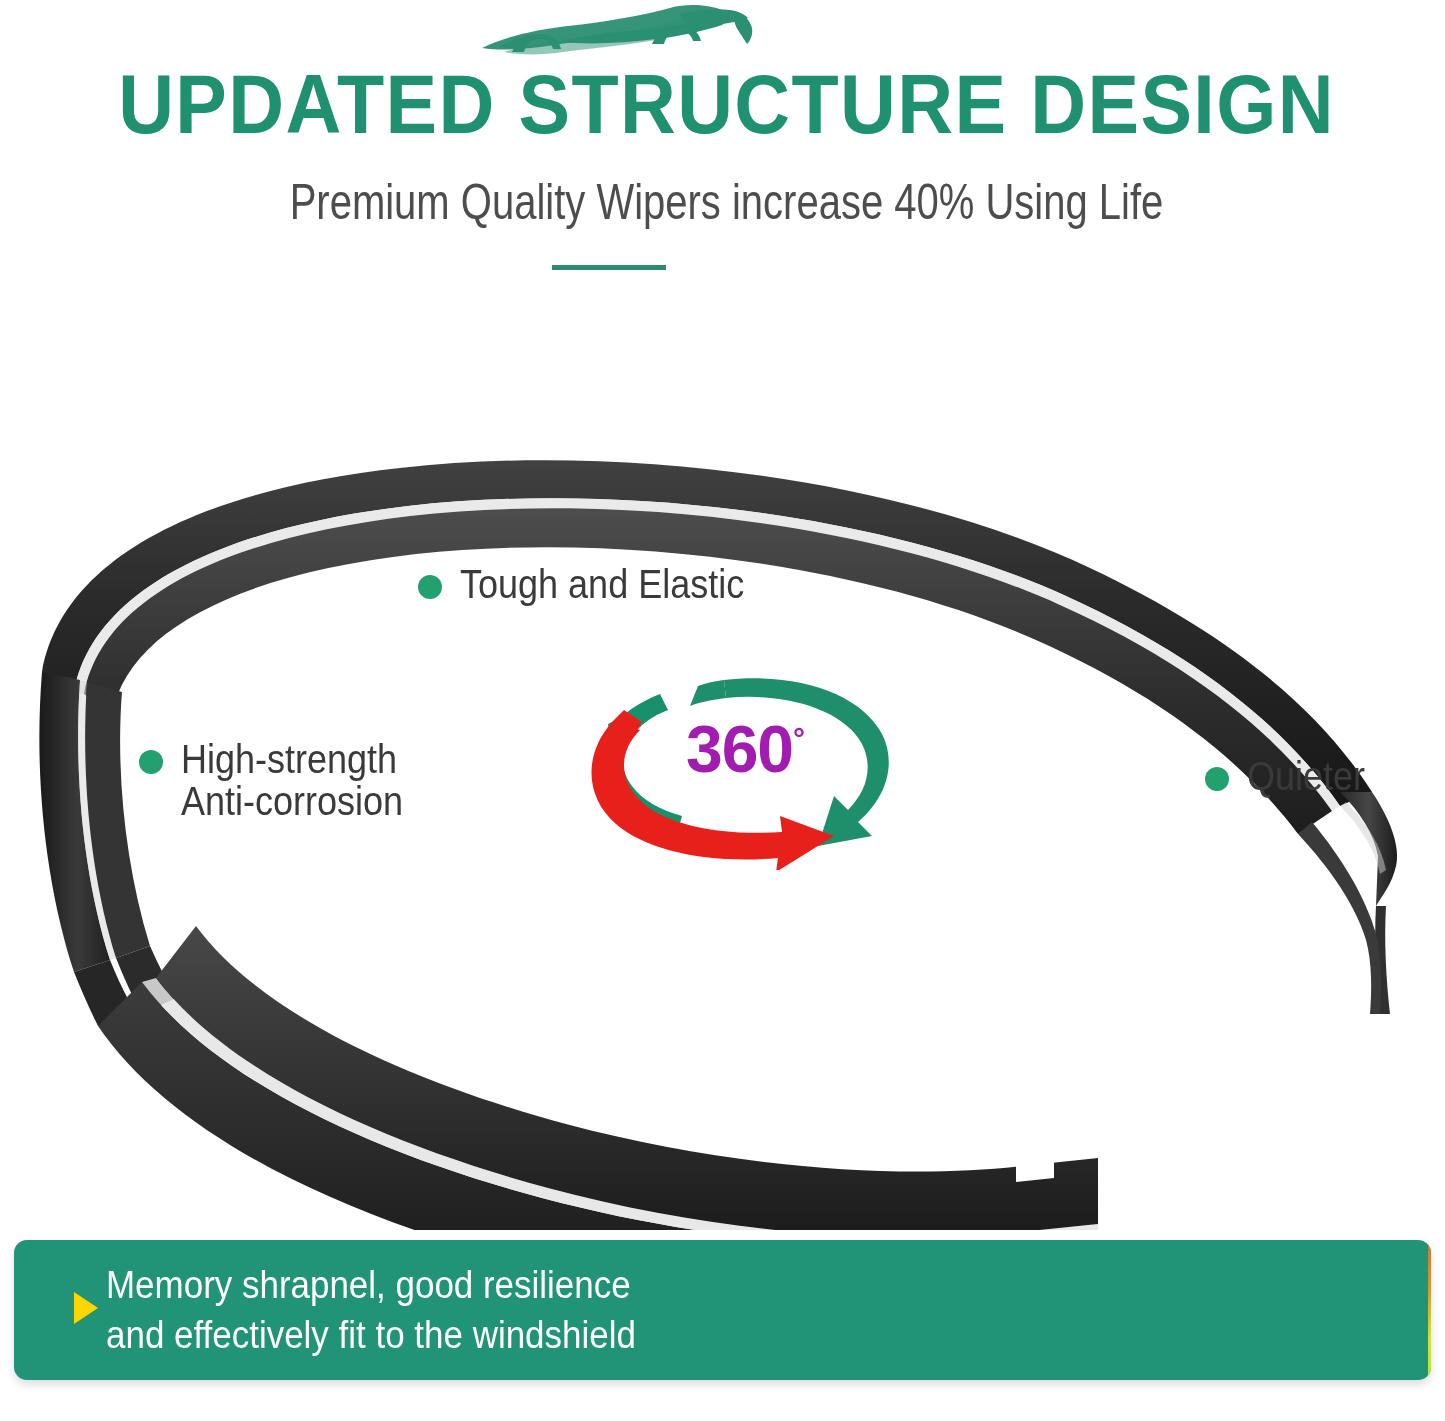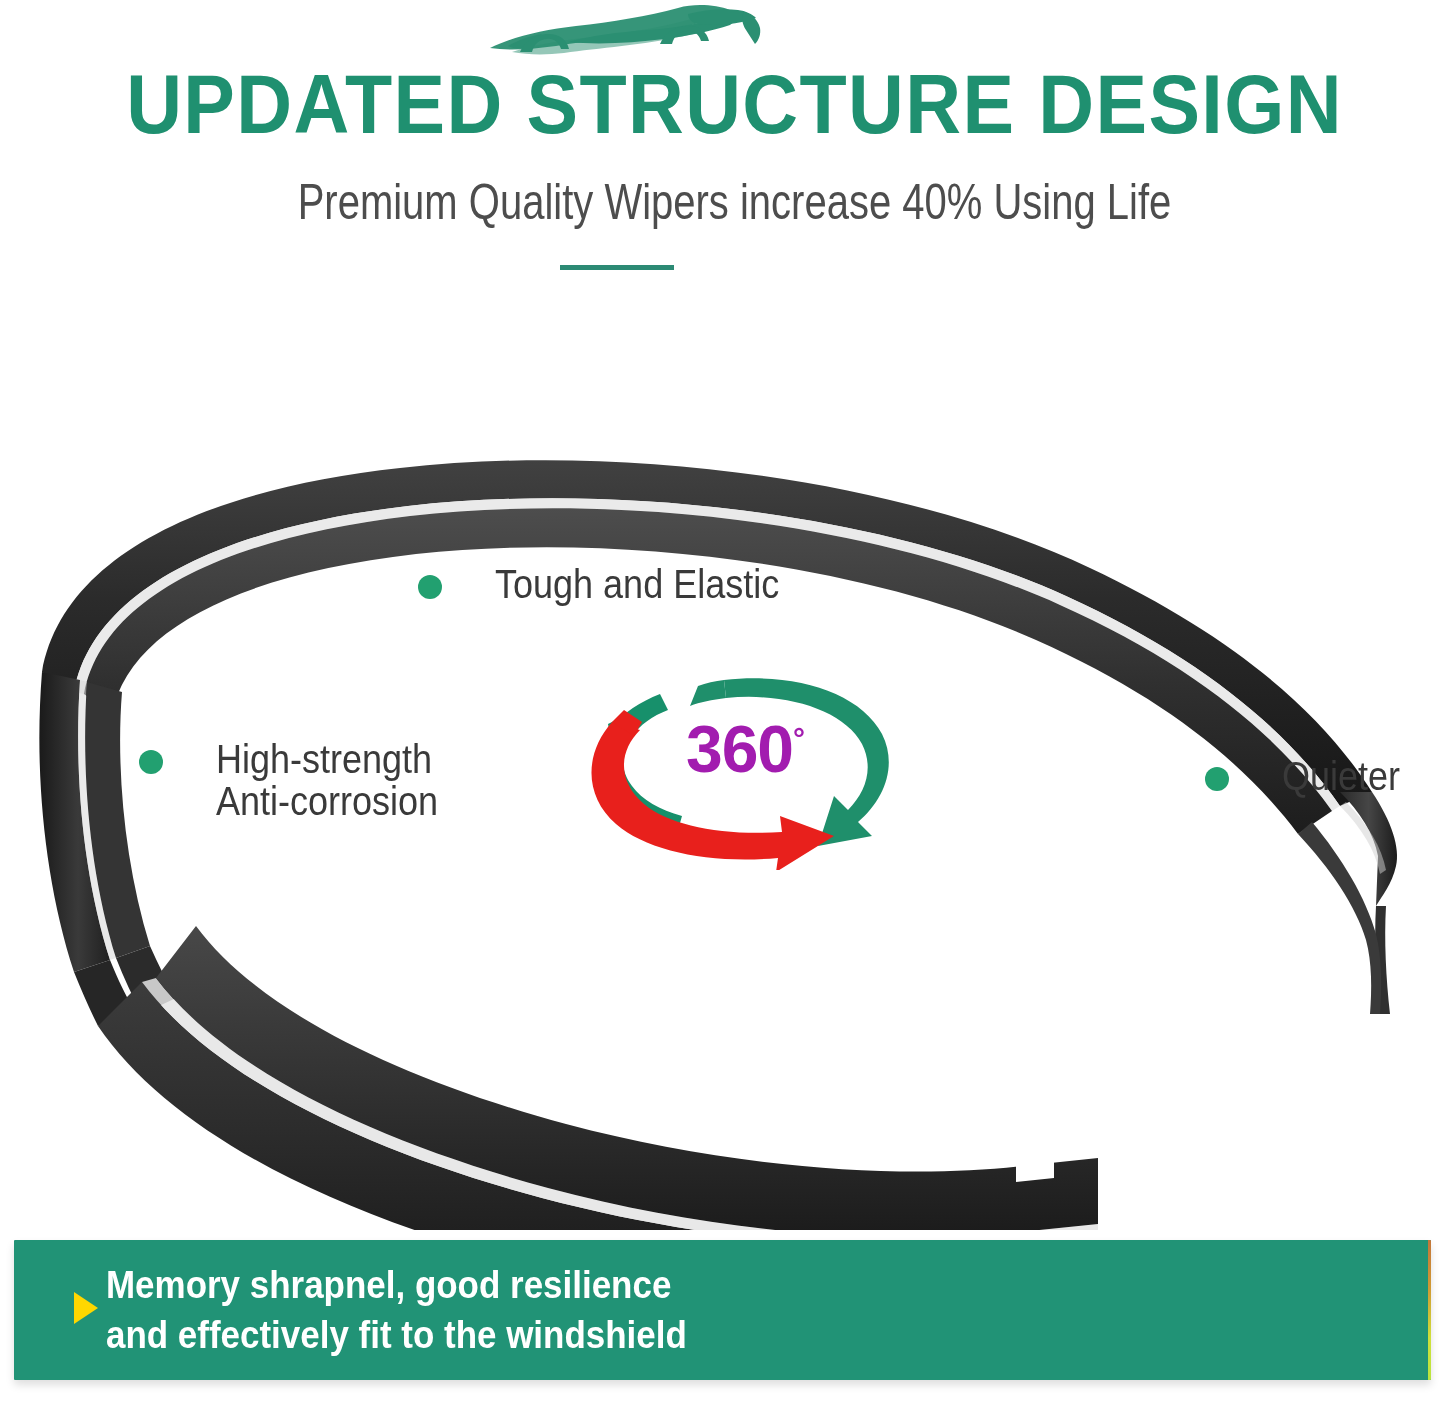--- a/index.html
+++ b/index.html
@@ -12,21 +12,21 @@
     width: 1445px;
     height: 1421px;
     background: #ffffff;
     overflow: hidden;
     font-family: "Liberation Sans", sans-serif;
   }
 
   
   #header {
     position: absolute;
-    left: 12px; top: 0;
+    left: 4px; top: 0;
     width: 1209px;
     height: 300px;
   }
   #car-logo {
     position: absolute;
     left: 50%;
     top: 4px;
     transform: translateX(-50%);
     width: 290px;
     height: 56px;
@@ -114,21 +114,20 @@
     vertical-align: super;
     line-height: 30px;
   }
 
   
   .feature-label {
     position: absolute;
     display: flex;
     align-items: flex-start;
     white-space: nowrap;
-    gap: 35px;
   }
   .feature-dot {
     width: 24px;
     height: 24px;
     border-radius: 50%;
     background: #22a070;
     flex: 0 0 auto;
     margin-top: 12px;
   }
   .feature-text {
@@ -146,26 +145,25 @@
   #feat-quieter { left: 1205px; top: 755px; text-align: right; }
 
   
   #bottom-banner {
     position: absolute;
     left: 14px;
     top: 1240px;
     width: 1417px;
     height: 140px;
     background: #219376;
-    border-radius: 1px;
+    border-radius: 13px;
     box-shadow: 0 5px 9px rgba(0,0,0,0.13);
     display: flex;
     align-items: stretch;
     overflow: hidden;
-    font-weight: bold;
   }
   .banner-cell {
     flex: 1 1 50%;
     display: flex;
     align-items: center;
     padding: 0 0 0 60px;
     box-sizing: border-box;
   }
   #banner-divider {
     width: 3px;

